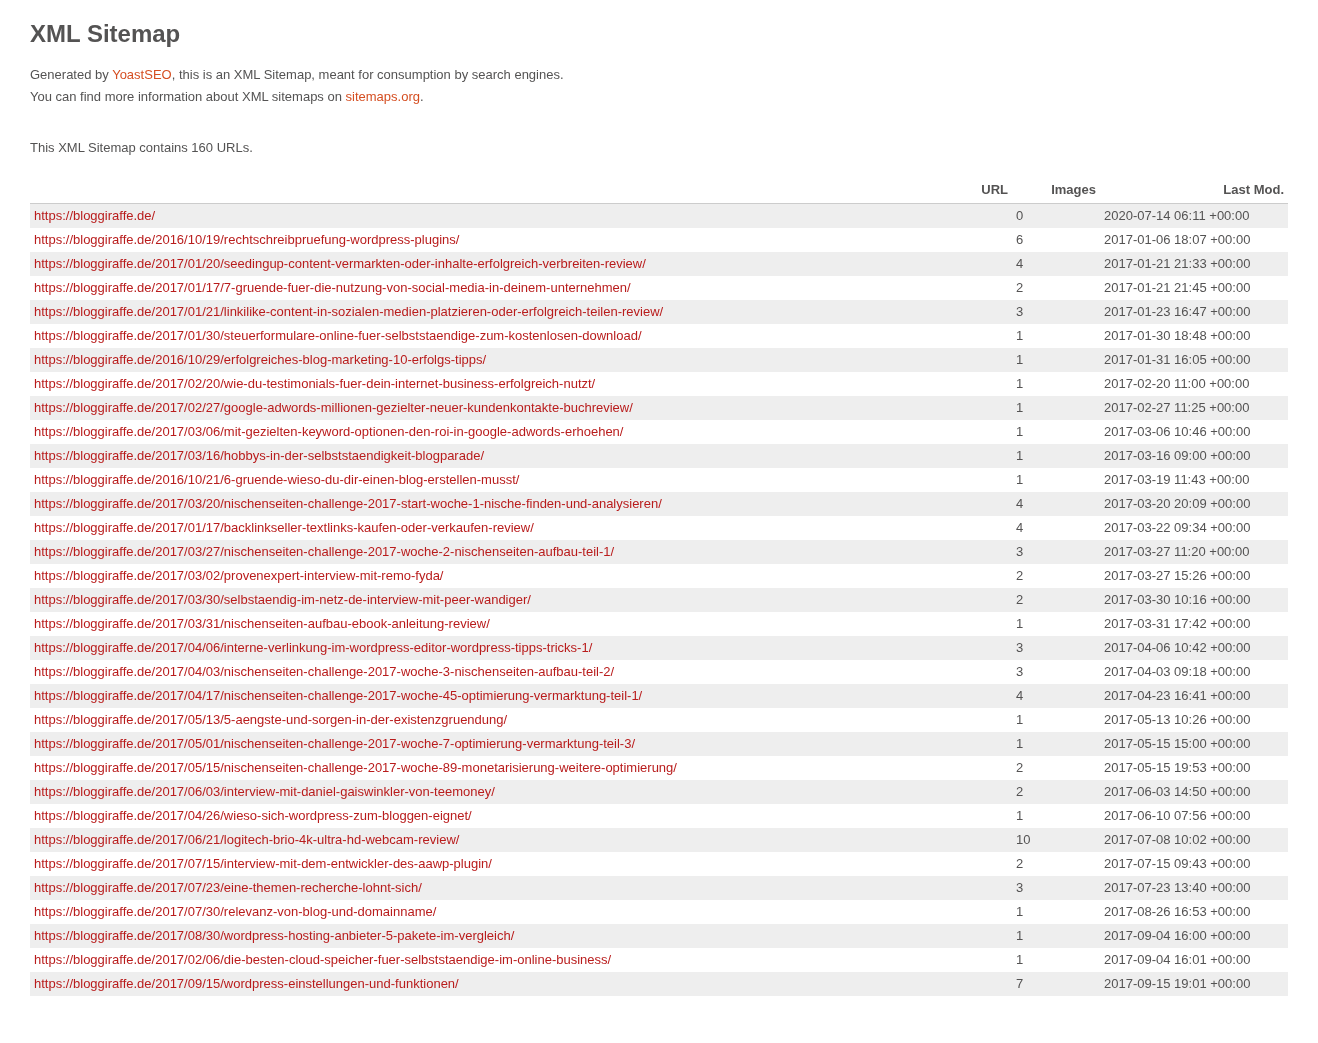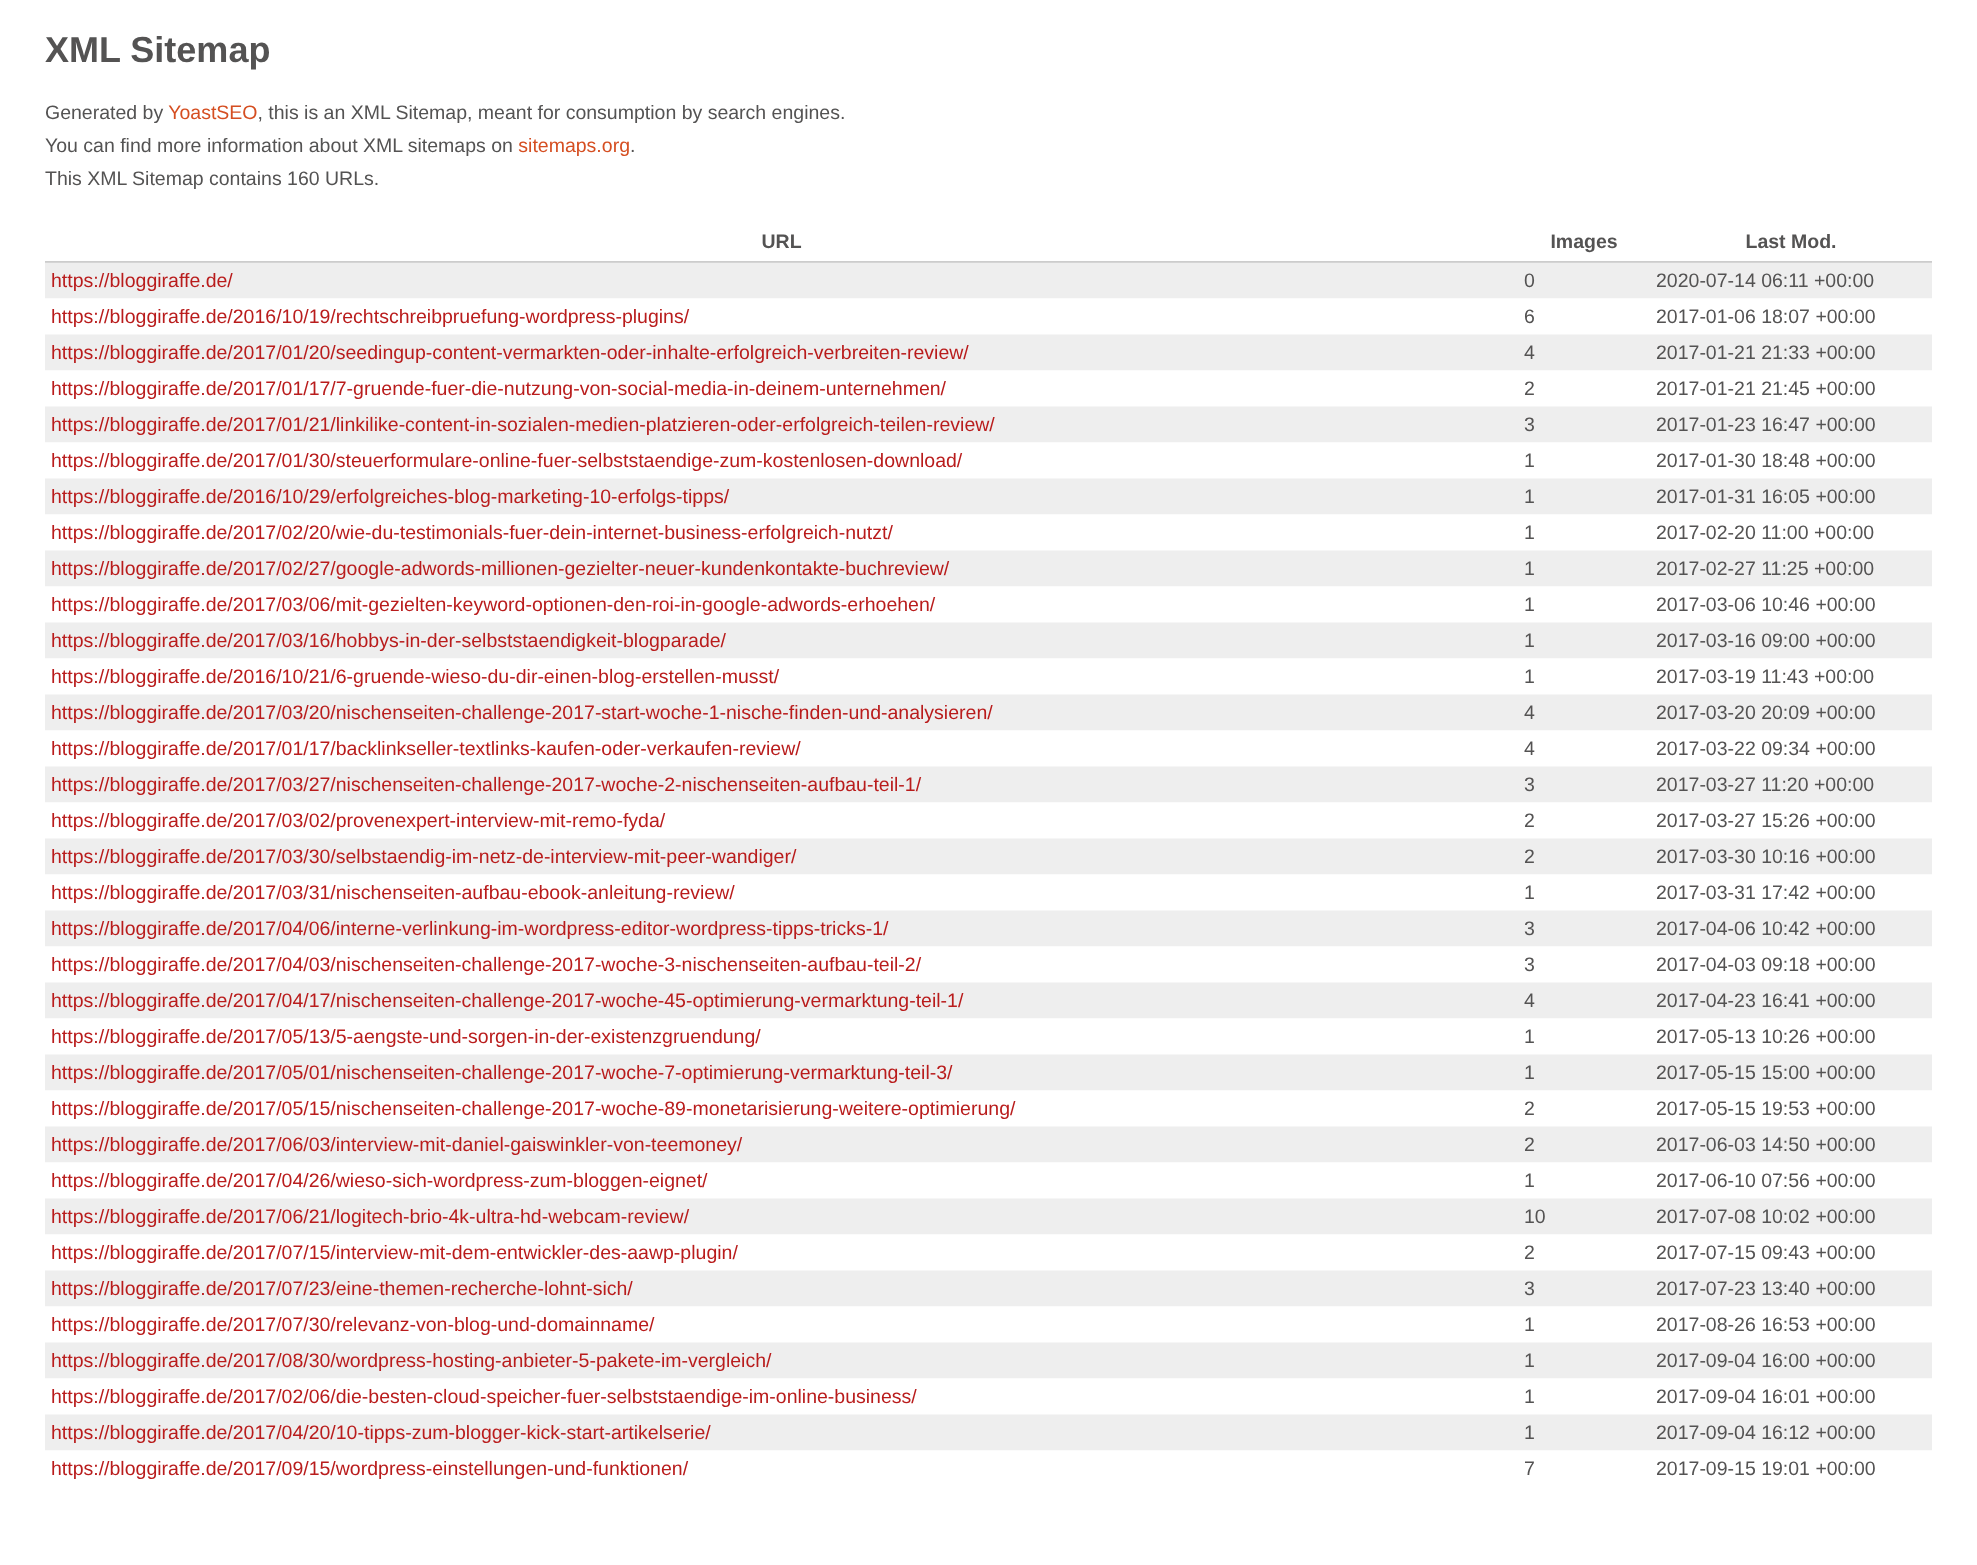--- a/index.html
+++ b/index.html
@@ -15,36 +15,36 @@
     font-weight: bold;
     color: #545353;
     margin: 0 0 18px 0;
   }
   p {
     margin: 0 0 4px 0;
     font-size: 13px;
     line-height: 1.4;
   }
   p.spaced {
-    margin-top: 4px;
+    margin-top: 33px;
     margin-bottom: 18px;
   }
   a.plugin-link, span.brand-link {
     color: #d54e21;
     font-weight: normal;
     text-decoration: none;
   }
   table {
     width: 100%;
     border-collapse: collapse;
     margin-top: 8px;
     font-size: 13px;
   }
   th {
-    text-align: center;
+    text-align: right;
     font-weight: bold;
     color: #545353;
     border-bottom: 1px solid #ccc;
     padding: 6px 4px 6px 4px;
   }
   th.images, th.lastmod {
     width: 80px;
   }
   th.lastmod { width: 180px; }
   td {
@@ -240,23 +240,18 @@
         <td class="url"><a href="#">https://bloggiraffe.de/2017/08/30/wordpress-hosting-anbieter-5-pakete-im-vergleich/</a></td>
         <td>1</td>
         <td>2017-09-04 16:00 +00:00</td>
       </tr>
       <tr>
         <td class="url"><a href="#">https://bloggiraffe.de/2017/02/06/die-besten-cloud-speicher-fuer-selbststaendige-im-online-business/</a></td>
         <td>1</td>
         <td>2017-09-04 16:01 +00:00</td>
       </tr>
       <tr>
-        <td class="url"><a href="#">https://bloggiraffe.de/2017/04/20/10-tipps-zum-blogger-kick-start-artikelserie/</a></td>
-        <td>1</td>
-        <td>2017-09-04 16:12 +00:00</td>
-      </tr>
-      <tr>
         <td class="url"><a href="#">https://bloggiraffe.de/2017/09/15/wordpress-einstellungen-und-funktionen/</a></td>
         <td>7</td>
         <td>2017-09-15 19:01 +00:00</td>
       </tr>
     </tbody>
 </table>
 
 </body></html>

